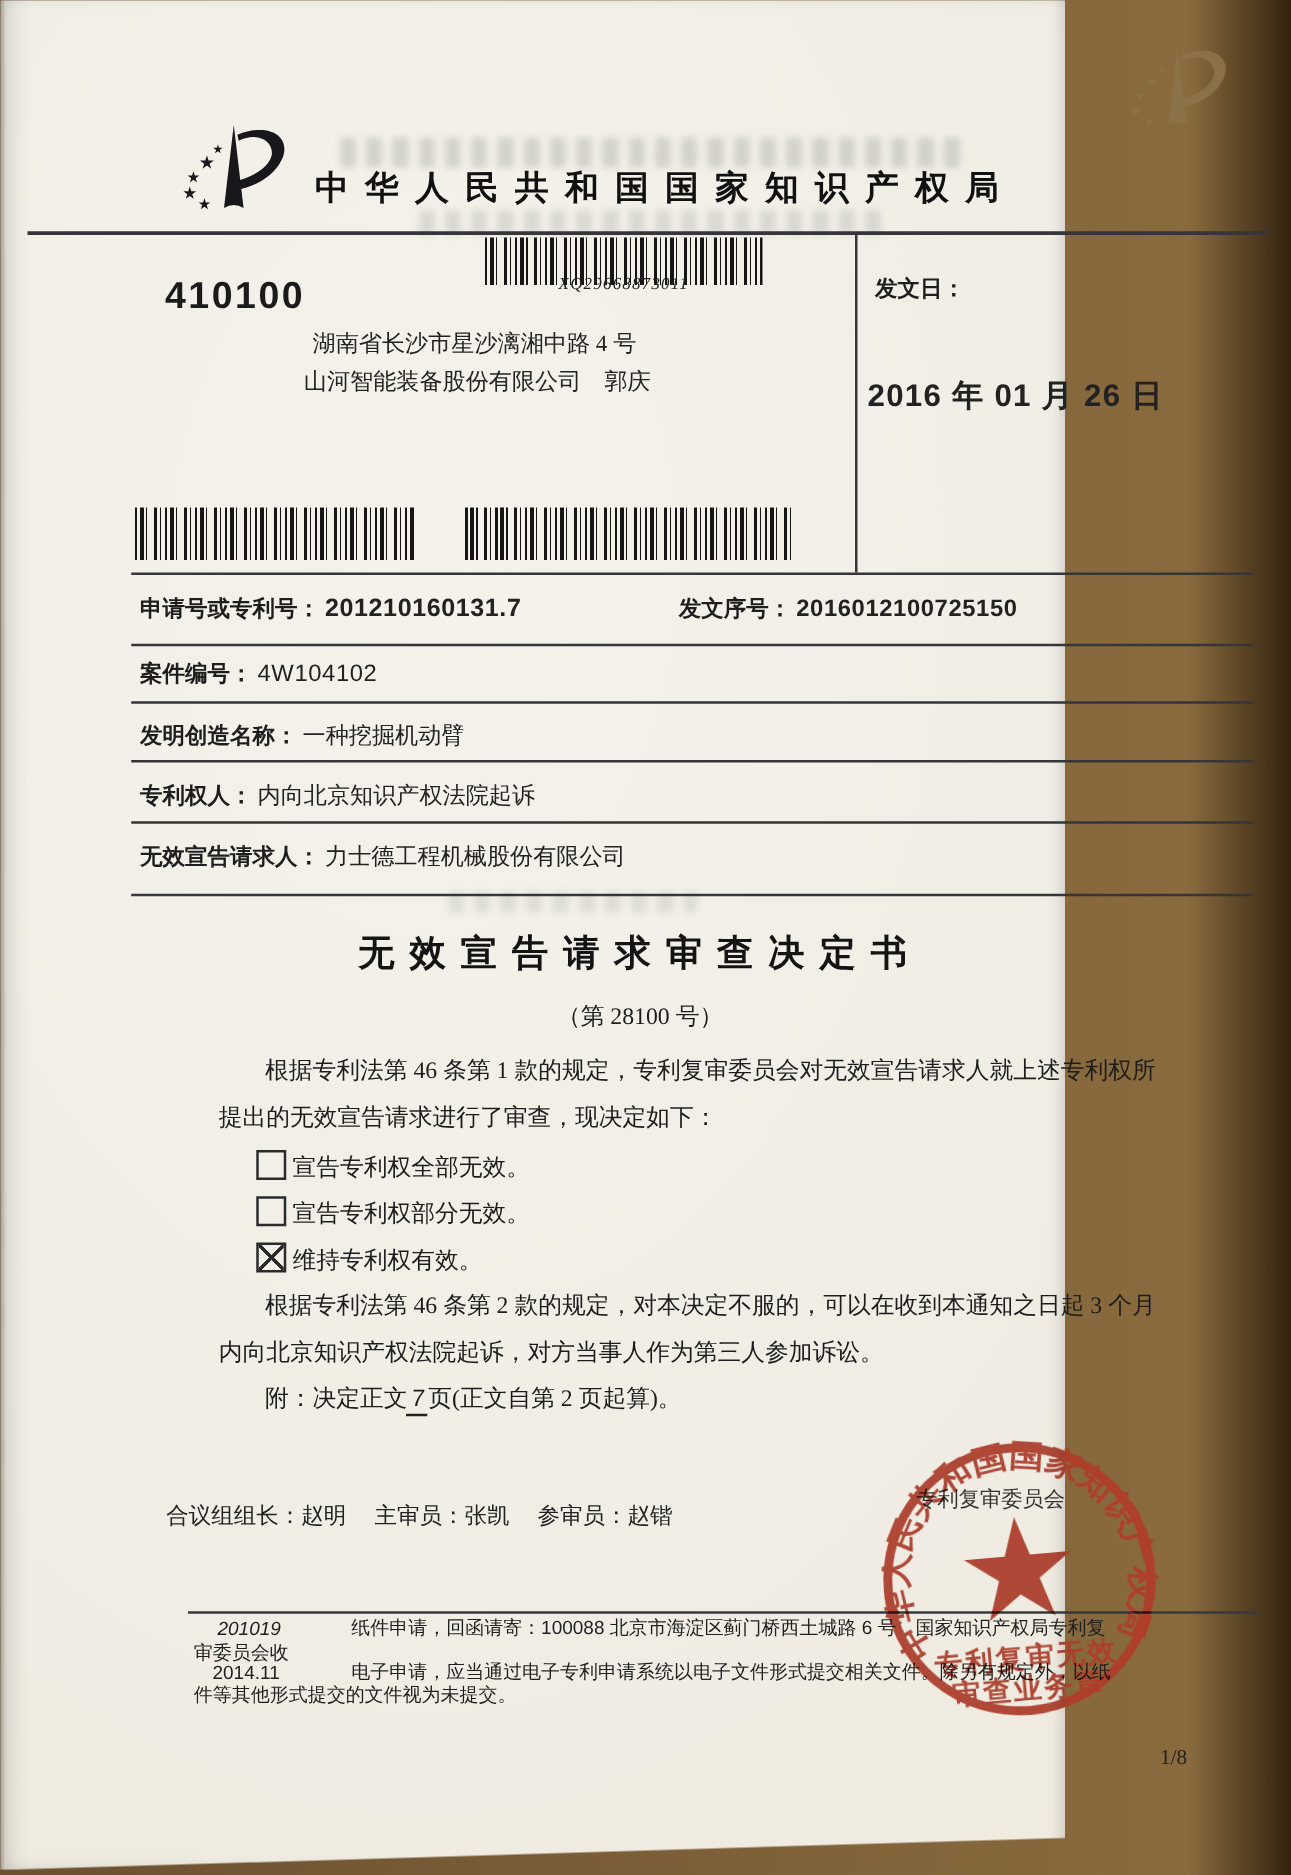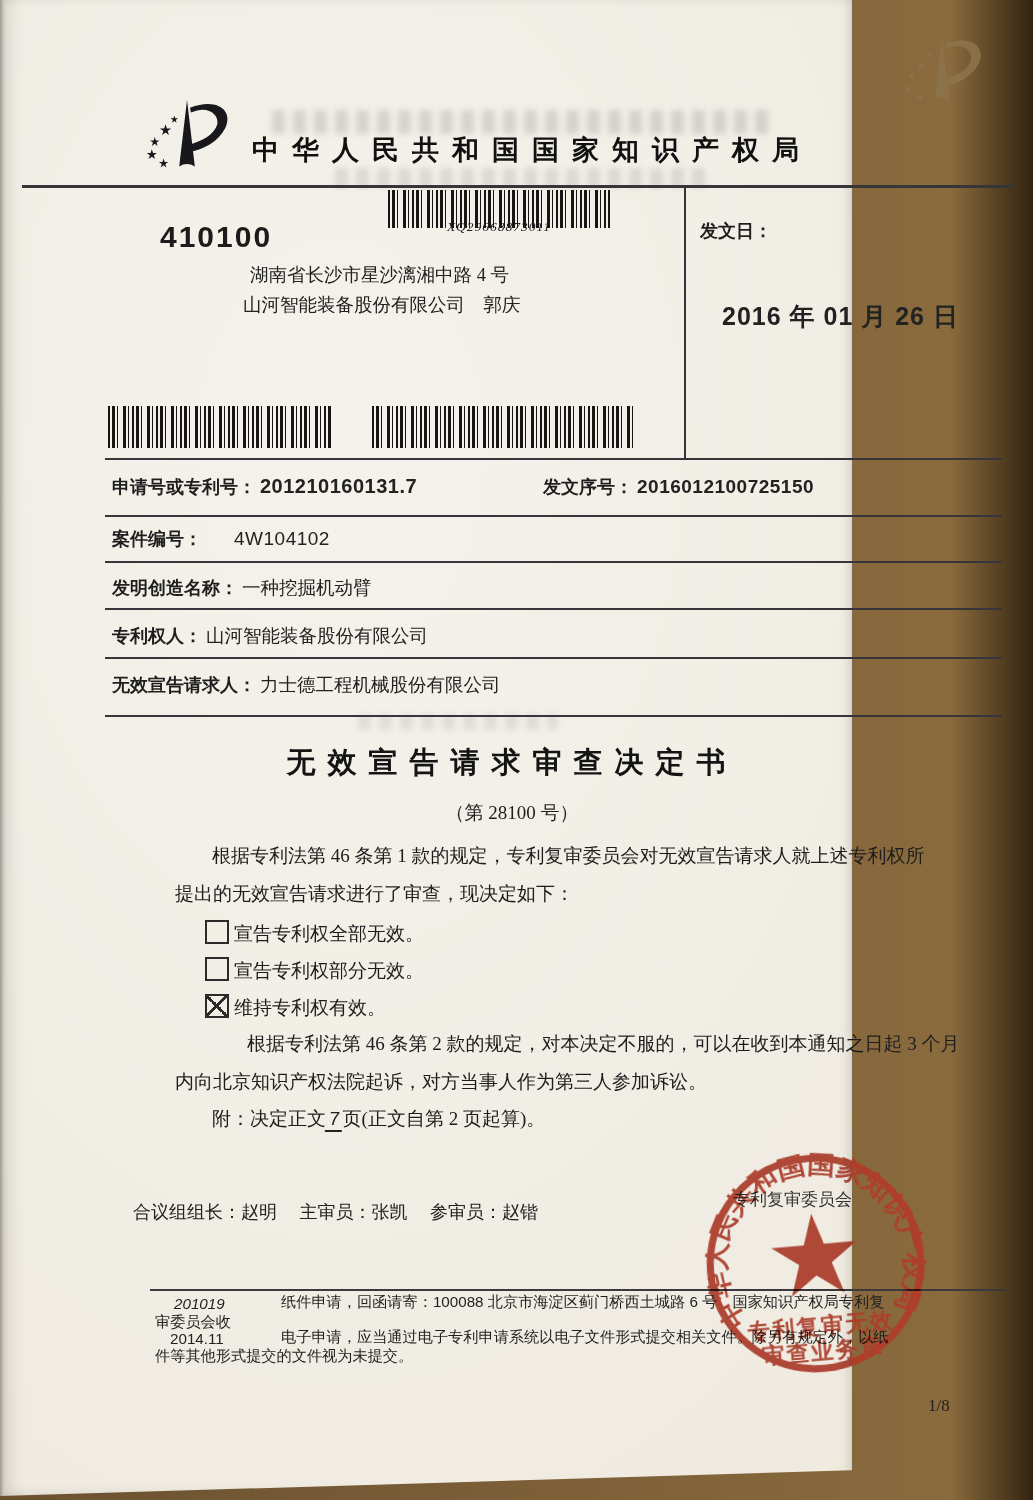--- a/index.html
+++ b/index.html
@@ -10,21 +10,21 @@
   }
   .abs{position:absolute;}
   .paper{
     position:absolute;left:0;top:0;width:852px;height:1500px;
     clip-path:polygon(0 0,1023px 0,1028px 1465px,0 1496px);
     background:radial-gradient(120% 100% at 40% 30%,#f5f2eb 0%,#f0ede5 55%,#f0e9dc 100%);
     box-shadow:inset 16px 0 24px -16px rgba(0,0,0,.28), inset -8px 0 16px -10px rgba(0,0,0,.22), inset 0 -10px 18px -10px rgba(0,0,0,.18);
   }
   .left-sliver{left:0;top:0;width:5px;height:1496px;background:linear-gradient(90deg,#8f887c,#ded9cf);opacity:.7;}
   .serif{font-family:"Liberation Serif","DejaVu Serif",serif;}
-  .sans{font-family:"Liberation Sans","DejaVu Sans",sans-serif;margin-left:28px;}
+  .sans{font-family:"Liberation Sans","DejaVu Sans",sans-serif;}
   .rule{background:#35353a;height:2px;}
   .vrule{background:#35353a;width:2px;}
   .bc{
     background:repeating-linear-gradient(90deg,#161616 0 2px,transparent 2px 4px,#161616 4px 7px,transparent 7px 9px,#161616 9px 10px,transparent 10px 15px,#161616 15px 18px,transparent 18px 20px,#161616 20px 21px,transparent 21px 24px);
   }
   .agency{font-size:27px;font-weight:600;letter-spacing:13px;color:#111;white-space:nowrap;}
   .postcode{font-size:30px;font-weight:bold;letter-spacing:2px;color:#1b1b1b;}
   .label{font-size:18px;font-weight:600;color:#1e1e1e;white-space:nowrap;}
   .value-num{font-family:"Liberation Sans","DejaVu Sans",sans-serif;font-weight:bold;font-size:19px;letter-spacing:.5px;}
   .value-txt{font-size:18.5px;}
@@ -120,21 +120,21 @@
   <div class="abs" style="left:112px;top:527px;white-space:nowrap;">
     <span class="label">案件编号：</span>
     <span class="sans" style="font-size:19px;letter-spacing:.5px;">4W104102</span>
   </div>
   <div class="abs" style="left:112px;top:575px;white-space:nowrap;">
     <span class="label">发明创造名称：</span>
     <span class="value-txt">一种挖掘机动臂</span>
   </div>
   <div class="abs" style="left:112px;top:623px;white-space:nowrap;">
     <span class="label">专利权人：</span>
-    <span class="value-txt">山河智能装备股份有限公司</span>
+    <span class="value-txt">内向北京知识产权法院起诉</span>
   </div>
   <div class="abs doc-title" style="left:112px;top:743px;width:800px;text-align:center;">无效宣告请求审查决定书</div>
 
   <div class="abs" style="left:112px;top:672px;white-space:nowrap;">
     <span class="label">无效宣告请求人：</span>
     <span class="value-txt">力士德工程机械股份有限公司</span>
   </div>
   <div class="abs doc-num" style="left:112px;top:800px;width:800px;text-align:center;">（第 28100 号）</div>
 
   <div class="abs body-line" style="left:212px;top:843px;">根据专利法第 46 条第 1 款的规定，专利复审委员会对无效宣告请求人就上述专利权所</div>
@@ -143,21 +143,21 @@
   <div class="abs body-line" style="left:205px;top:920px;">
     <span class="cbx"></span><span>宣告专利权全部无效。</span>
   </div>
   <div class="abs body-line" style="left:205px;top:957px;">
     <span class="cbx"></span><span>宣告专利权部分无效。</span>
   </div>
   <div class="abs body-line" style="left:205px;top:994px;">
     <span class="cbx checked"></span><span>维持专利权有效。</span>
   </div>
 
-  <div class="abs body-line" style="left:212px;top:1031px;margin-left:35px;">根据专利法第 46 条第 2 款的规定，对本决定不服的，可以在收到本通知之日起 3 个月</div>
+  <div class="abs body-line" style="left:212px;top:1031px;">根据专利法第 46 条第 2 款的规定，对本决定不服的，可以在收到本通知之日起 3 个月</div>
   <div class="abs body-line" style="left:175px;top:1069px;">内向北京知识产权法院起诉，对方当事人作为第三人参加诉讼。</div>
 
   <div class="abs body-line" style="left:212px;top:1106px;">
     <span>附：决定正文</span><span class="attach-pg">7</span><span>页(正文自第 2 页起算)。</span>
   </div>
 
   <div class="abs" style="left:133px;top:1200px;font-size:18px;white-space:nowrap;">合议组组长：赵明　 主审员：张凯　 参审员：赵锴</div>
 
   <div class="abs committee-black" style="left:733px;top:1188px;">专利复审委员会</div>
 

